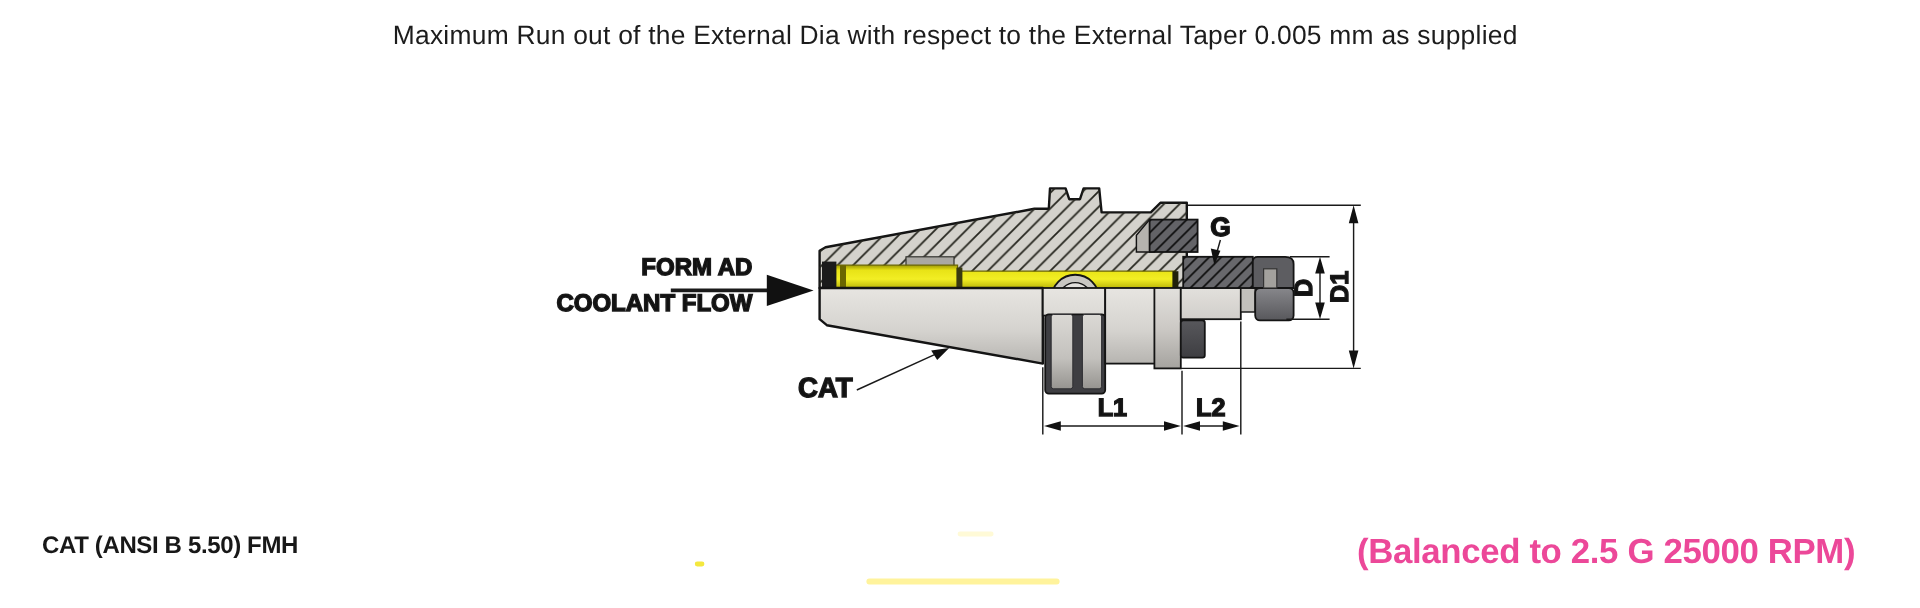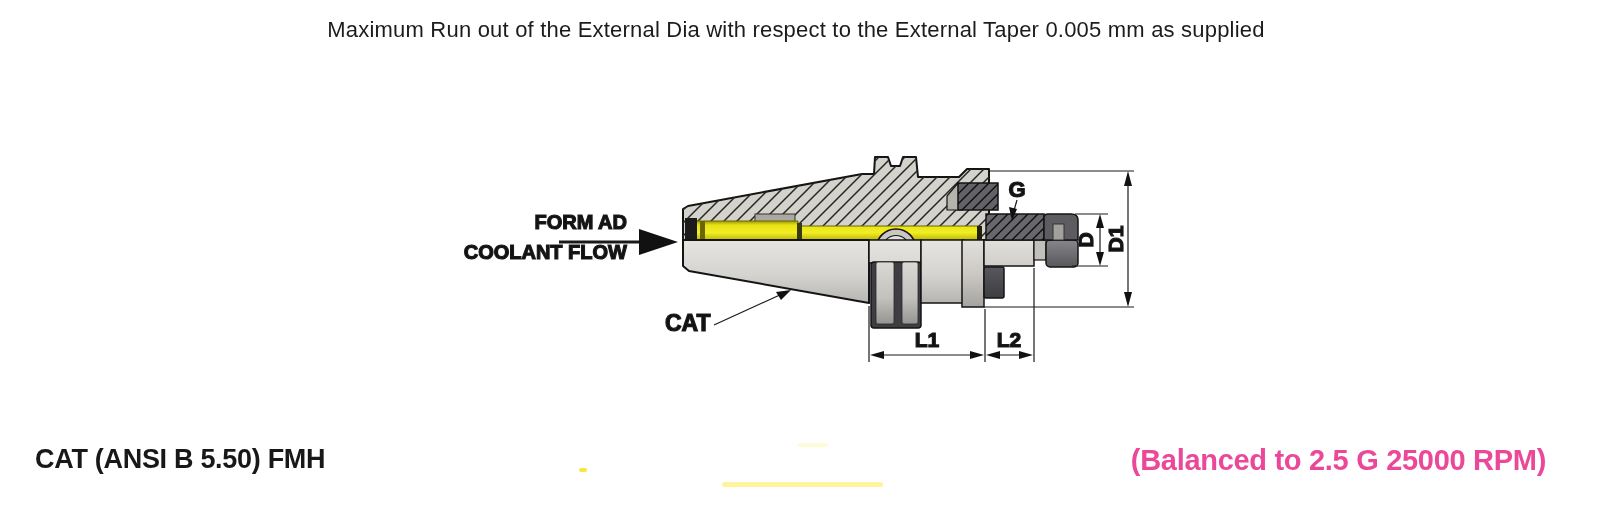--- a/index.html
+++ b/index.html
@@ -5,21 +5,21 @@
   html,body{margin:0;padding:0;background:#fff;}
   .canvas{
     position:relative;width:1600px;height:507px;background:#ffffff;overflow:hidden;
     font-family:"Liberation Sans",sans-serif;color:#1c1c1c;padding-left:22px;
   }
   .top-note{
     position:absolute;top:17px;left:0;right:30px;text-align:center;
     font-size:22px;font-weight:400;color:#1c1c1c;letter-spacing:.2px;
   }
   .footer-left{
-    position:absolute;left:35px;top:444px;font-size:27px;font-weight:700;
+    position:absolute;left:35px;top:444px;font-size:20px;font-weight:700;
     letter-spacing:-0.3px;color:#181818;white-space:nowrap;
   }
   .footer-right{
     position:absolute;right:76px;top:444px;font-size:29px;font-weight:700;
     letter-spacing:-0.3px;color:#ec4899;white-space:nowrap;
   }
   .speck{position:absolute;left:579px;top:468px;width:8px;height:4px;border-radius:2px;
     background:#f2e41c;opacity:.85;}
   .streak{position:absolute;left:722px;top:482px;width:161px;height:5px;border-radius:3px;
     background:#ffe94a;opacity:.55;}

